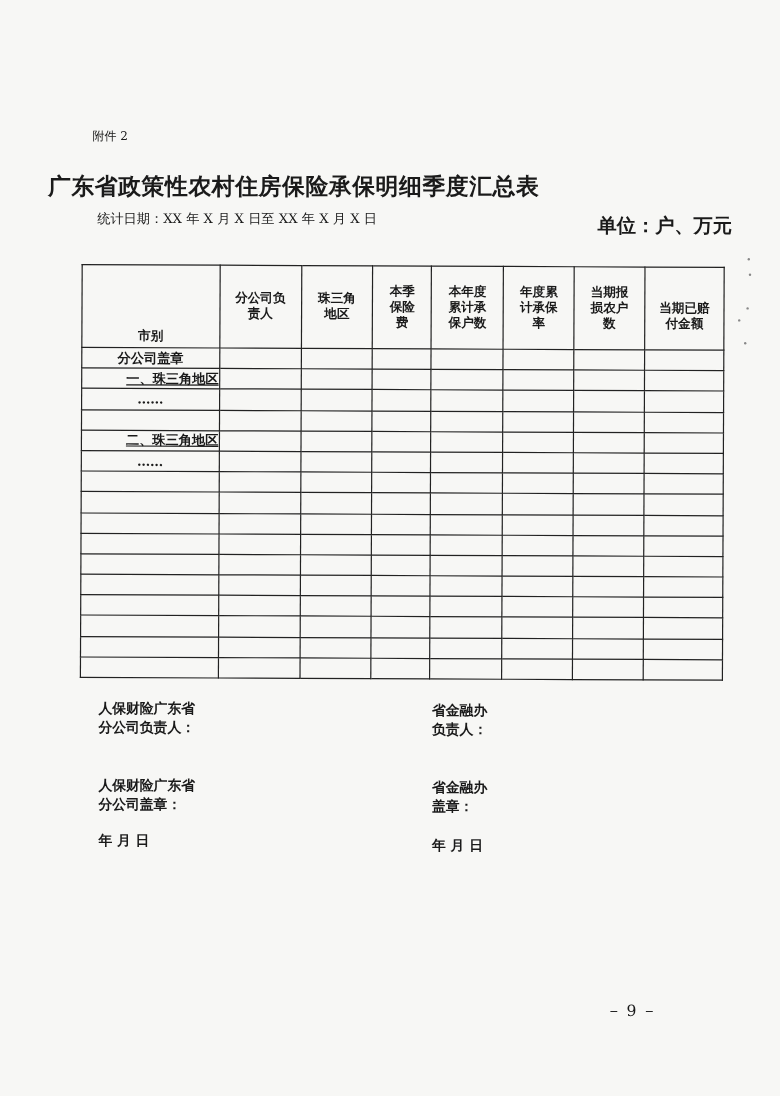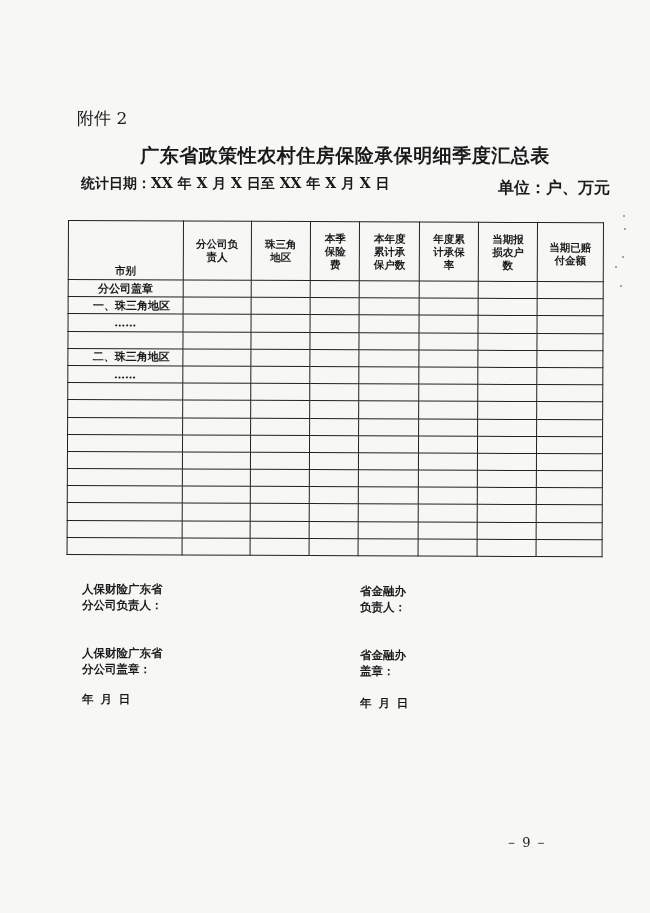--- a/index.html
+++ b/index.html
@@ -1,29 +1,29 @@
 <!DOCTYPE html>
 <html><head>
 <meta charset="utf-8">
 <style>
   html,body{margin:0;padding:0;}
   body{width:650px;height:913px;background:#f7f7f5;position:relative;overflow:hidden;
        font-family:"DejaVu Serif","Liberation Serif",serif;color:#1a1a1a;}
   .abs{position:absolute;}
-  .attach{left:77px;top:107px;font-size:17px;}
-  .title{left:0;width:650px;top:143px;text-align:center;font-size:19px;font-weight:bold;letter-spacing:0.5px;padding-left:40px;box-sizing:border-box;}
-  .date{left:81px;top:175px;font-size:14px;font-weight:bold;}
+  .attach{left:77px;top:107px;font-size:10px;}
+  .title{left:0;width:650px;top:143px;text-align:left;font-size:19px;font-weight:bold;letter-spacing:0.5px;padding-left:40px;box-sizing:border-box;}
+  .date{left:81px;top:175px;font-size:11px;font-weight:normal;}
   .unit{left:498px;top:178px;font-size:16px;font-weight:bold;}
   table{position:absolute;left:68px;top:220px;width:536px;border-collapse:collapse;transform:rotate(0.25deg);transform-origin:left top;}
   td,th{border:1.3px solid #222;padding:0;font-size:10.5px;font-weight:bold;text-align:center;line-height:13px;}
   th{height:50px;font-weight:bold;}
   th.city{vertical-align:bottom;padding-bottom:2px;}
   td{height:16.2px;font-size:11px;}
-  td.left{text-align:center;padding-left:12px;}
-  .sig{font-size:11.5px;font-weight:bold;line-height:16px;font-family:Liberation Mono, monospace;}
+  td.left{text-align:right;padding-left:12px;text-decoration:underline;}
+  .sig{font-size:11.5px;font-weight:bold;line-height:16px;}
   .pagenum{left:505px;top:834px;font-size:13px;}
   .speck{position:absolute;width:2px;height:2px;background:#888;border-radius:1px;}
 </style>
 </head>
 <body>
 
 <div class="abs attach">附件 2</div>
 <div class="abs title">广东省政策性农村住房保险承保明细季度汇总表</div>
 <div class="abs date">统计日期：XX 年 X 月 X 日至 XX 年 X 月 X 日</div>
 <div class="abs unit">单位：户、万元</div>
@@ -41,21 +41,21 @@
   </colgroup>
   <thead>
     <tr>
       <th class="city">市别</th>
       <th><span style="display:inline-block;width:48px">分公司负责人</span></th>
       <th><span style="display:inline-block;width:36px">珠三角地区</span></th>
       <th><span style="display:inline-block;width:24px">本季保险费</span></th>
       <th><span style="display:inline-block;width:38px">本年度累计承保户数</span></th>
       <th><span style="display:inline-block;width:38px">年度累计承保率</span></th>
       <th><span style="display:inline-block;width:38px">当期报损农户数</span></th>
-      <th class="city" style="vertical-align:middle;padding-top:6px"><span style="display:inline-block;width:50px">当期已赔付金额</span></th>
+      <th class="city" style="vertical-align:middle;padding-top:16px"><span style="display:inline-block;width:50px">当期已赔付金额</span></th>
     </tr>
   </thead>
   <tbody id="tbody">
       <tr>
         <td>分公司盖章</td>
         <td></td>
         <td></td>
         <td></td>
         <td></td>
         <td></td>

